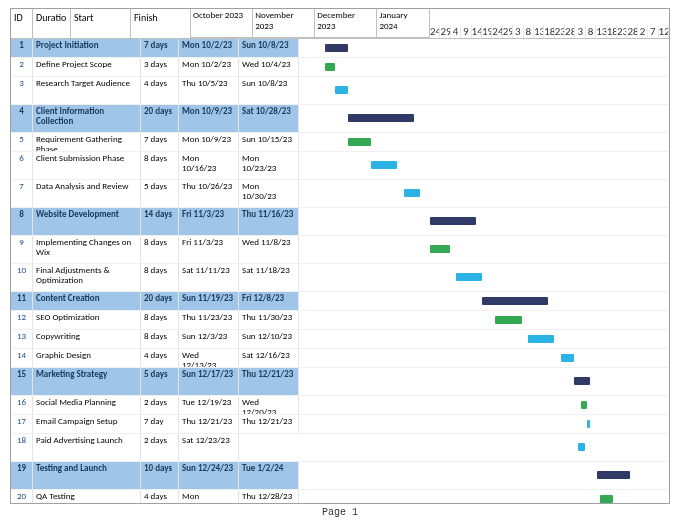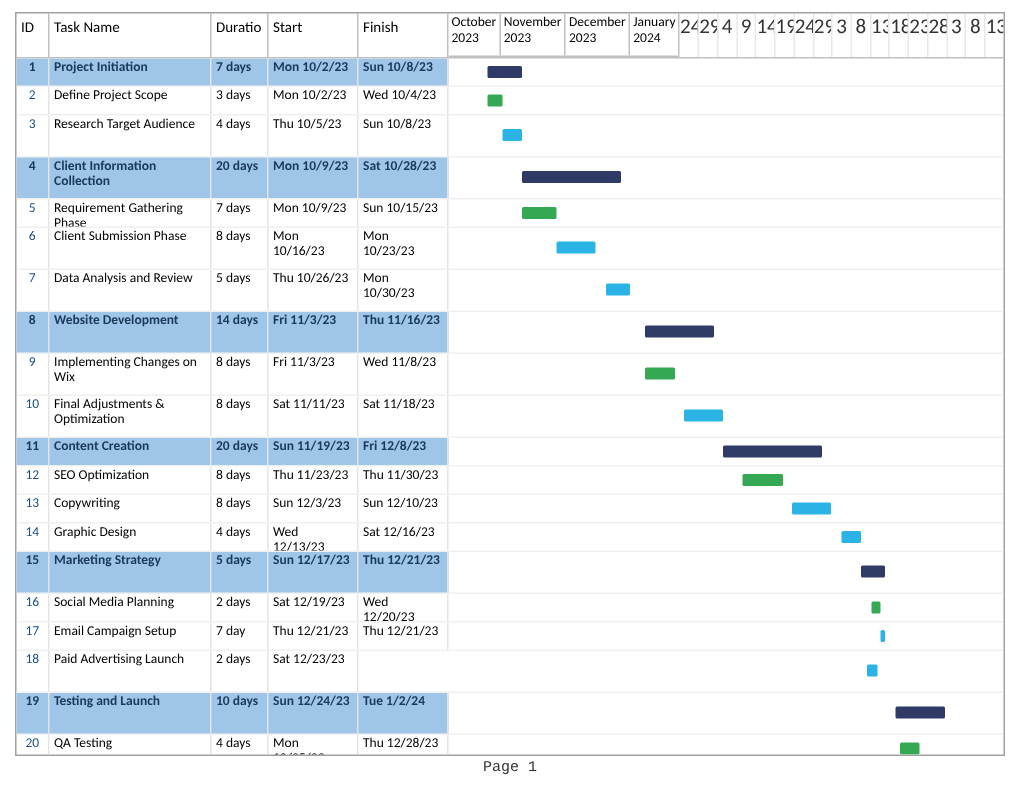--- a/index.html
+++ b/index.html
@@ -50,22 +50,23 @@
   }
   .hdr .months div{
     border-right:1px solid #c0c0c0;
     padding:0 2px;
     font-size:9px;
     height:100%;
     box-sizing:border-box;
   }
   .hdr .days{
     flex:1;display:flex;
-    font-size:14px;
+    font-size:11px;
     color:#333;
+    align-items:flex-end;
   }
   .hdr .days div{
     flex:1;
     text-align:center;
     border-right:1px solid #e8e8e8;
     overflow:hidden;
   }
   
   .body{
     flex:1;
@@ -115,21 +116,20 @@
     padding:3px 0 0 0;
     font-family:Liberation Mono, monospace;
   }
 </style>
 </head>
 <body>
 
 <div class="frame">
   <div class="hdr">
     <div class="hcell col-id">ID</div>
-    <div class="hcell col-name">Task Name</div>
     <div class="hcell col-dur">Duratio</div>
     <div class="hcell col-start">Start</div>
     <div class="hcell col-finish">Finish</div>
     <div class="timeline">
       <div class="months" id="months">
           <div style="flex: 6 1 0%;">October 2023</div>
           <div style="flex: 6 1 0%;">November 2023</div>
           <div style="flex: 6 1 0%;">December 2023</div>
           <div style="flex: 5 1 0%;">January 2024</div>
         </div>
@@ -308,21 +308,21 @@
         <div class="cell col-start">Sun 12/17/23</div>
         <div class="cell col-finish">Thu 12/21/23</div>
         <div class="tl">
           <div class="bar summary" style="left: 74.3363%; width: 4.42478%;"></div>
         </div>
       </div>
       <div class="row">
         <div class="cell col-id">16</div>
         <div class="cell col-name">Social Media Planning</div>
         <div class="cell col-dur">2 days</div>
-        <div class="cell col-start">Sat 12/19/23</div>
+        <div class="cell col-start">Tue 12/19/23</div>
         <div class="cell col-finish">Wed 12/20/23</div>
         <div class="tl">
           <div class="bar green" style="left: 76.1062%; width: 1.76991%;"></div>
         </div>
       </div>
       <div class="row">
         <div class="cell col-id">17</div>
         <div class="cell col-name">Email Campaign Setup</div>
         <div class="cell col-dur">7 day</div>
         <div class="cell col-start">Thu 12/21/23</div>

